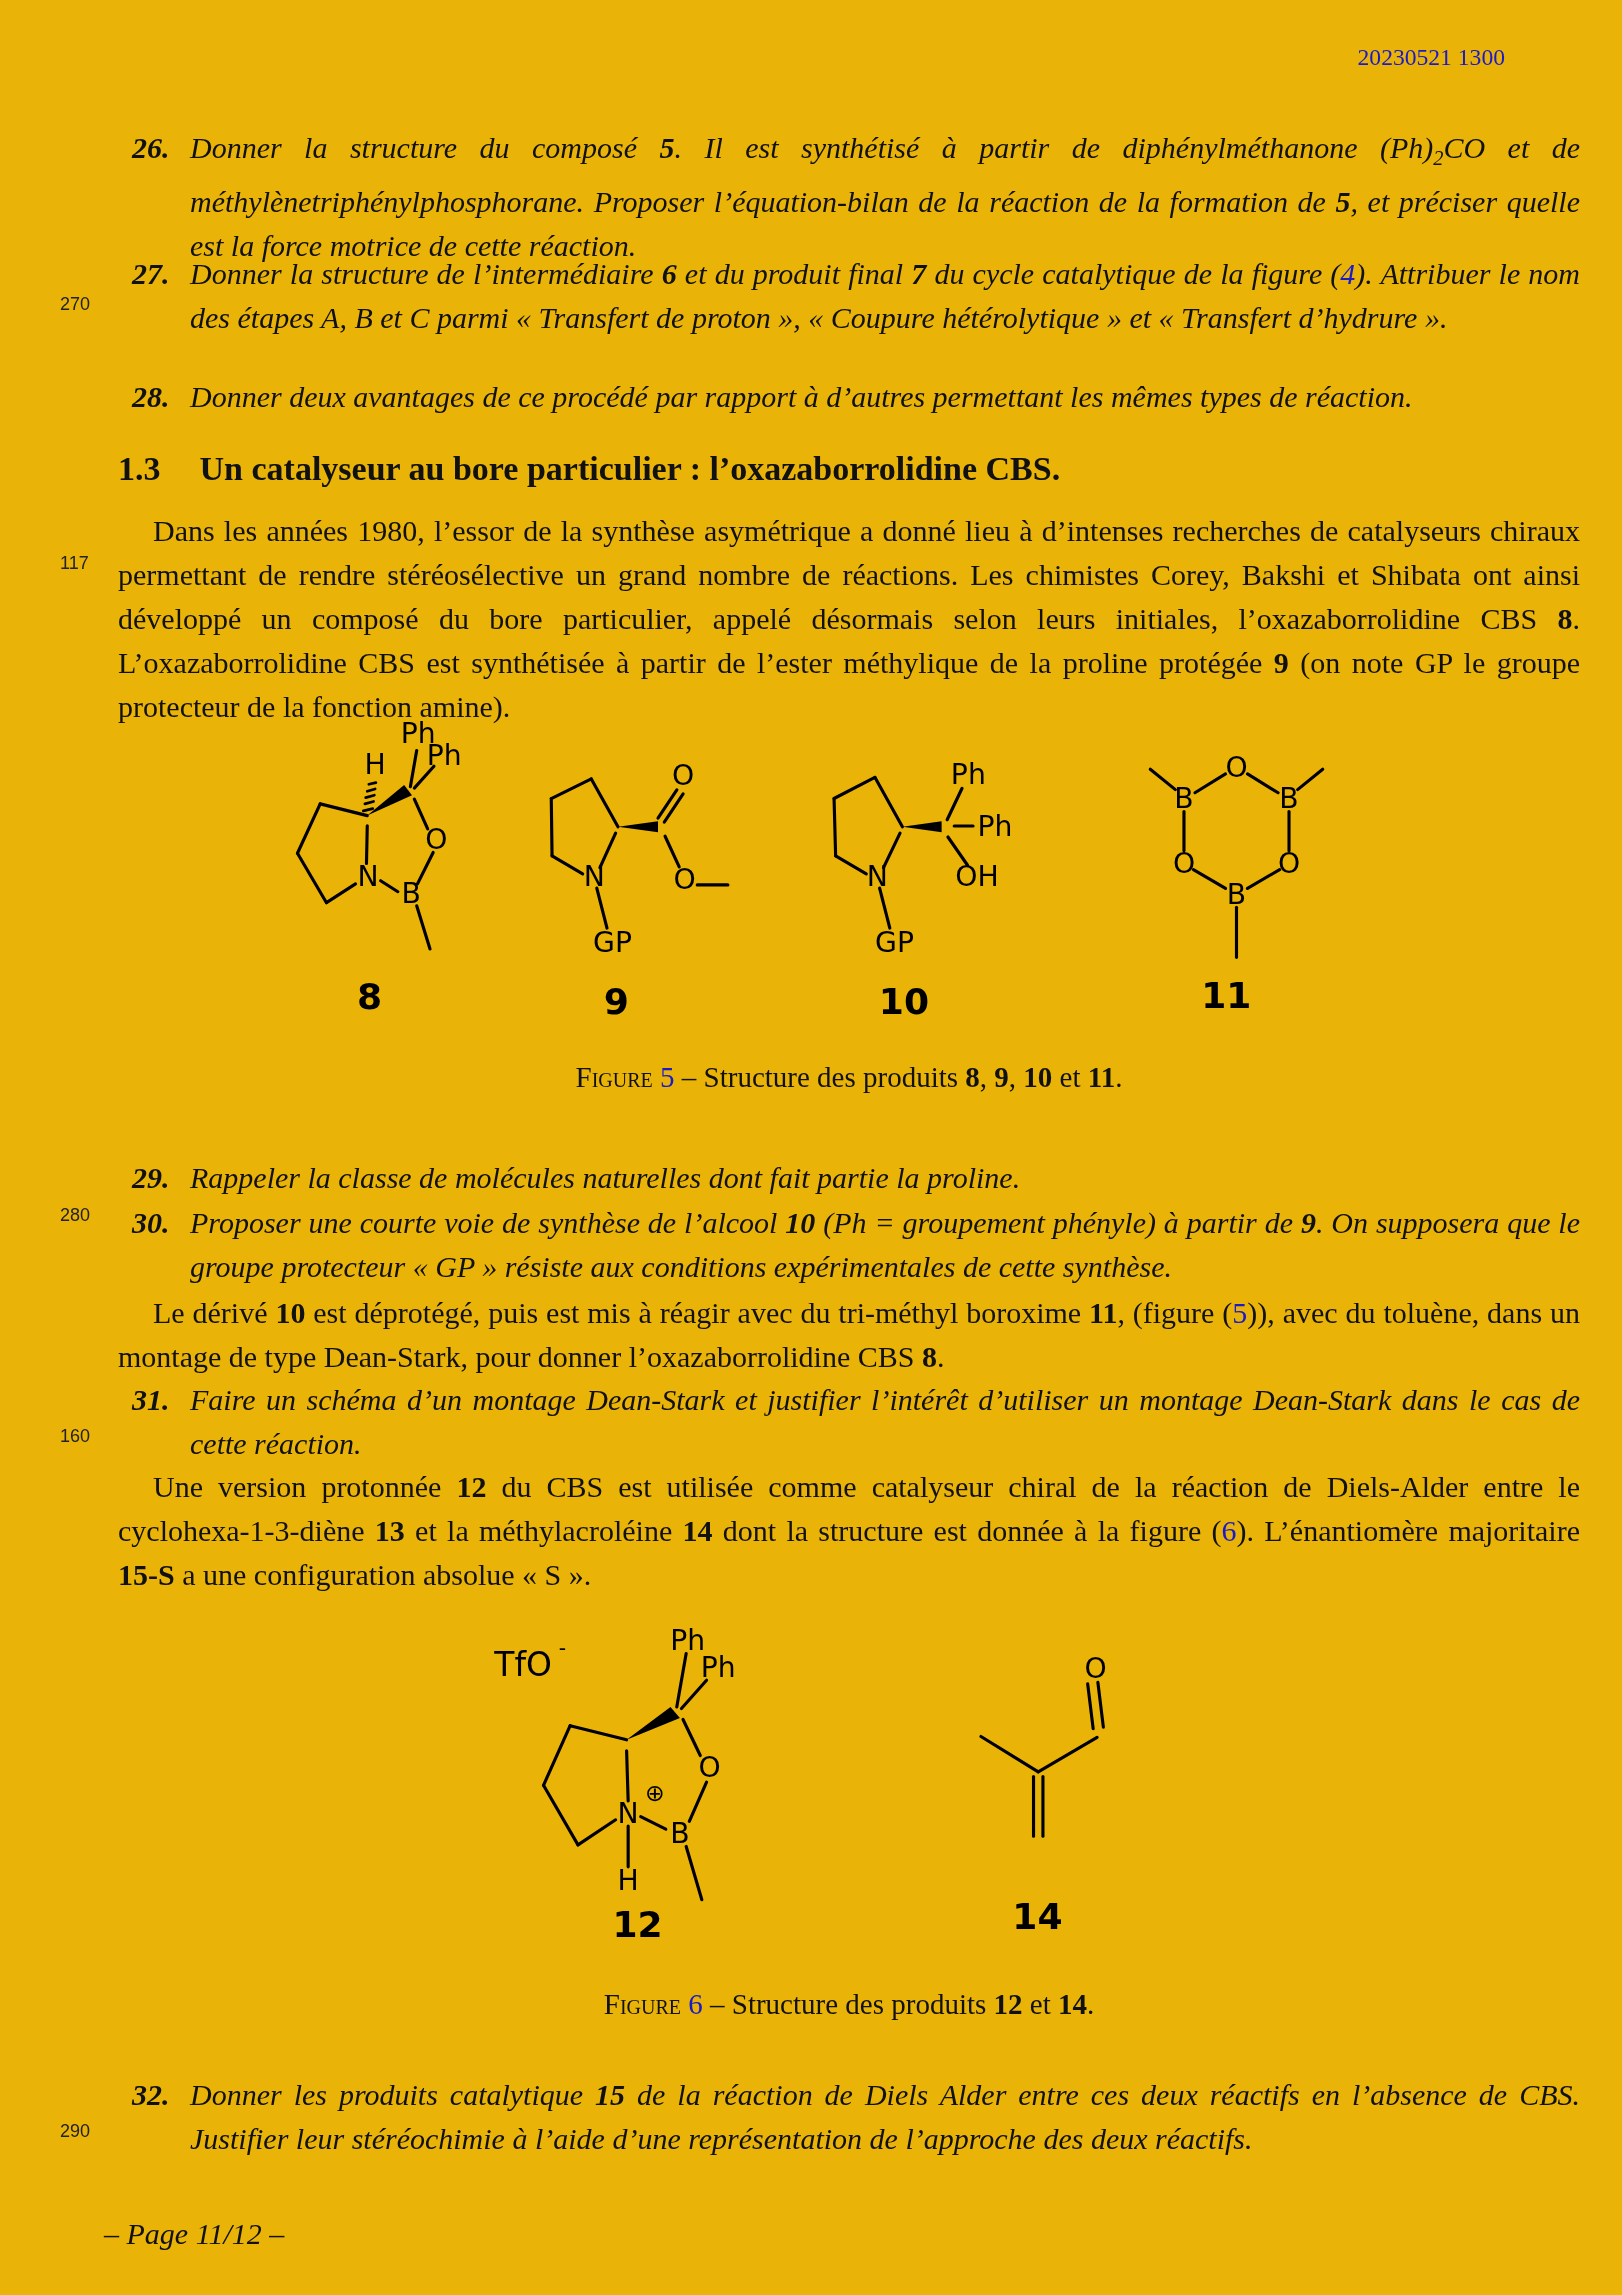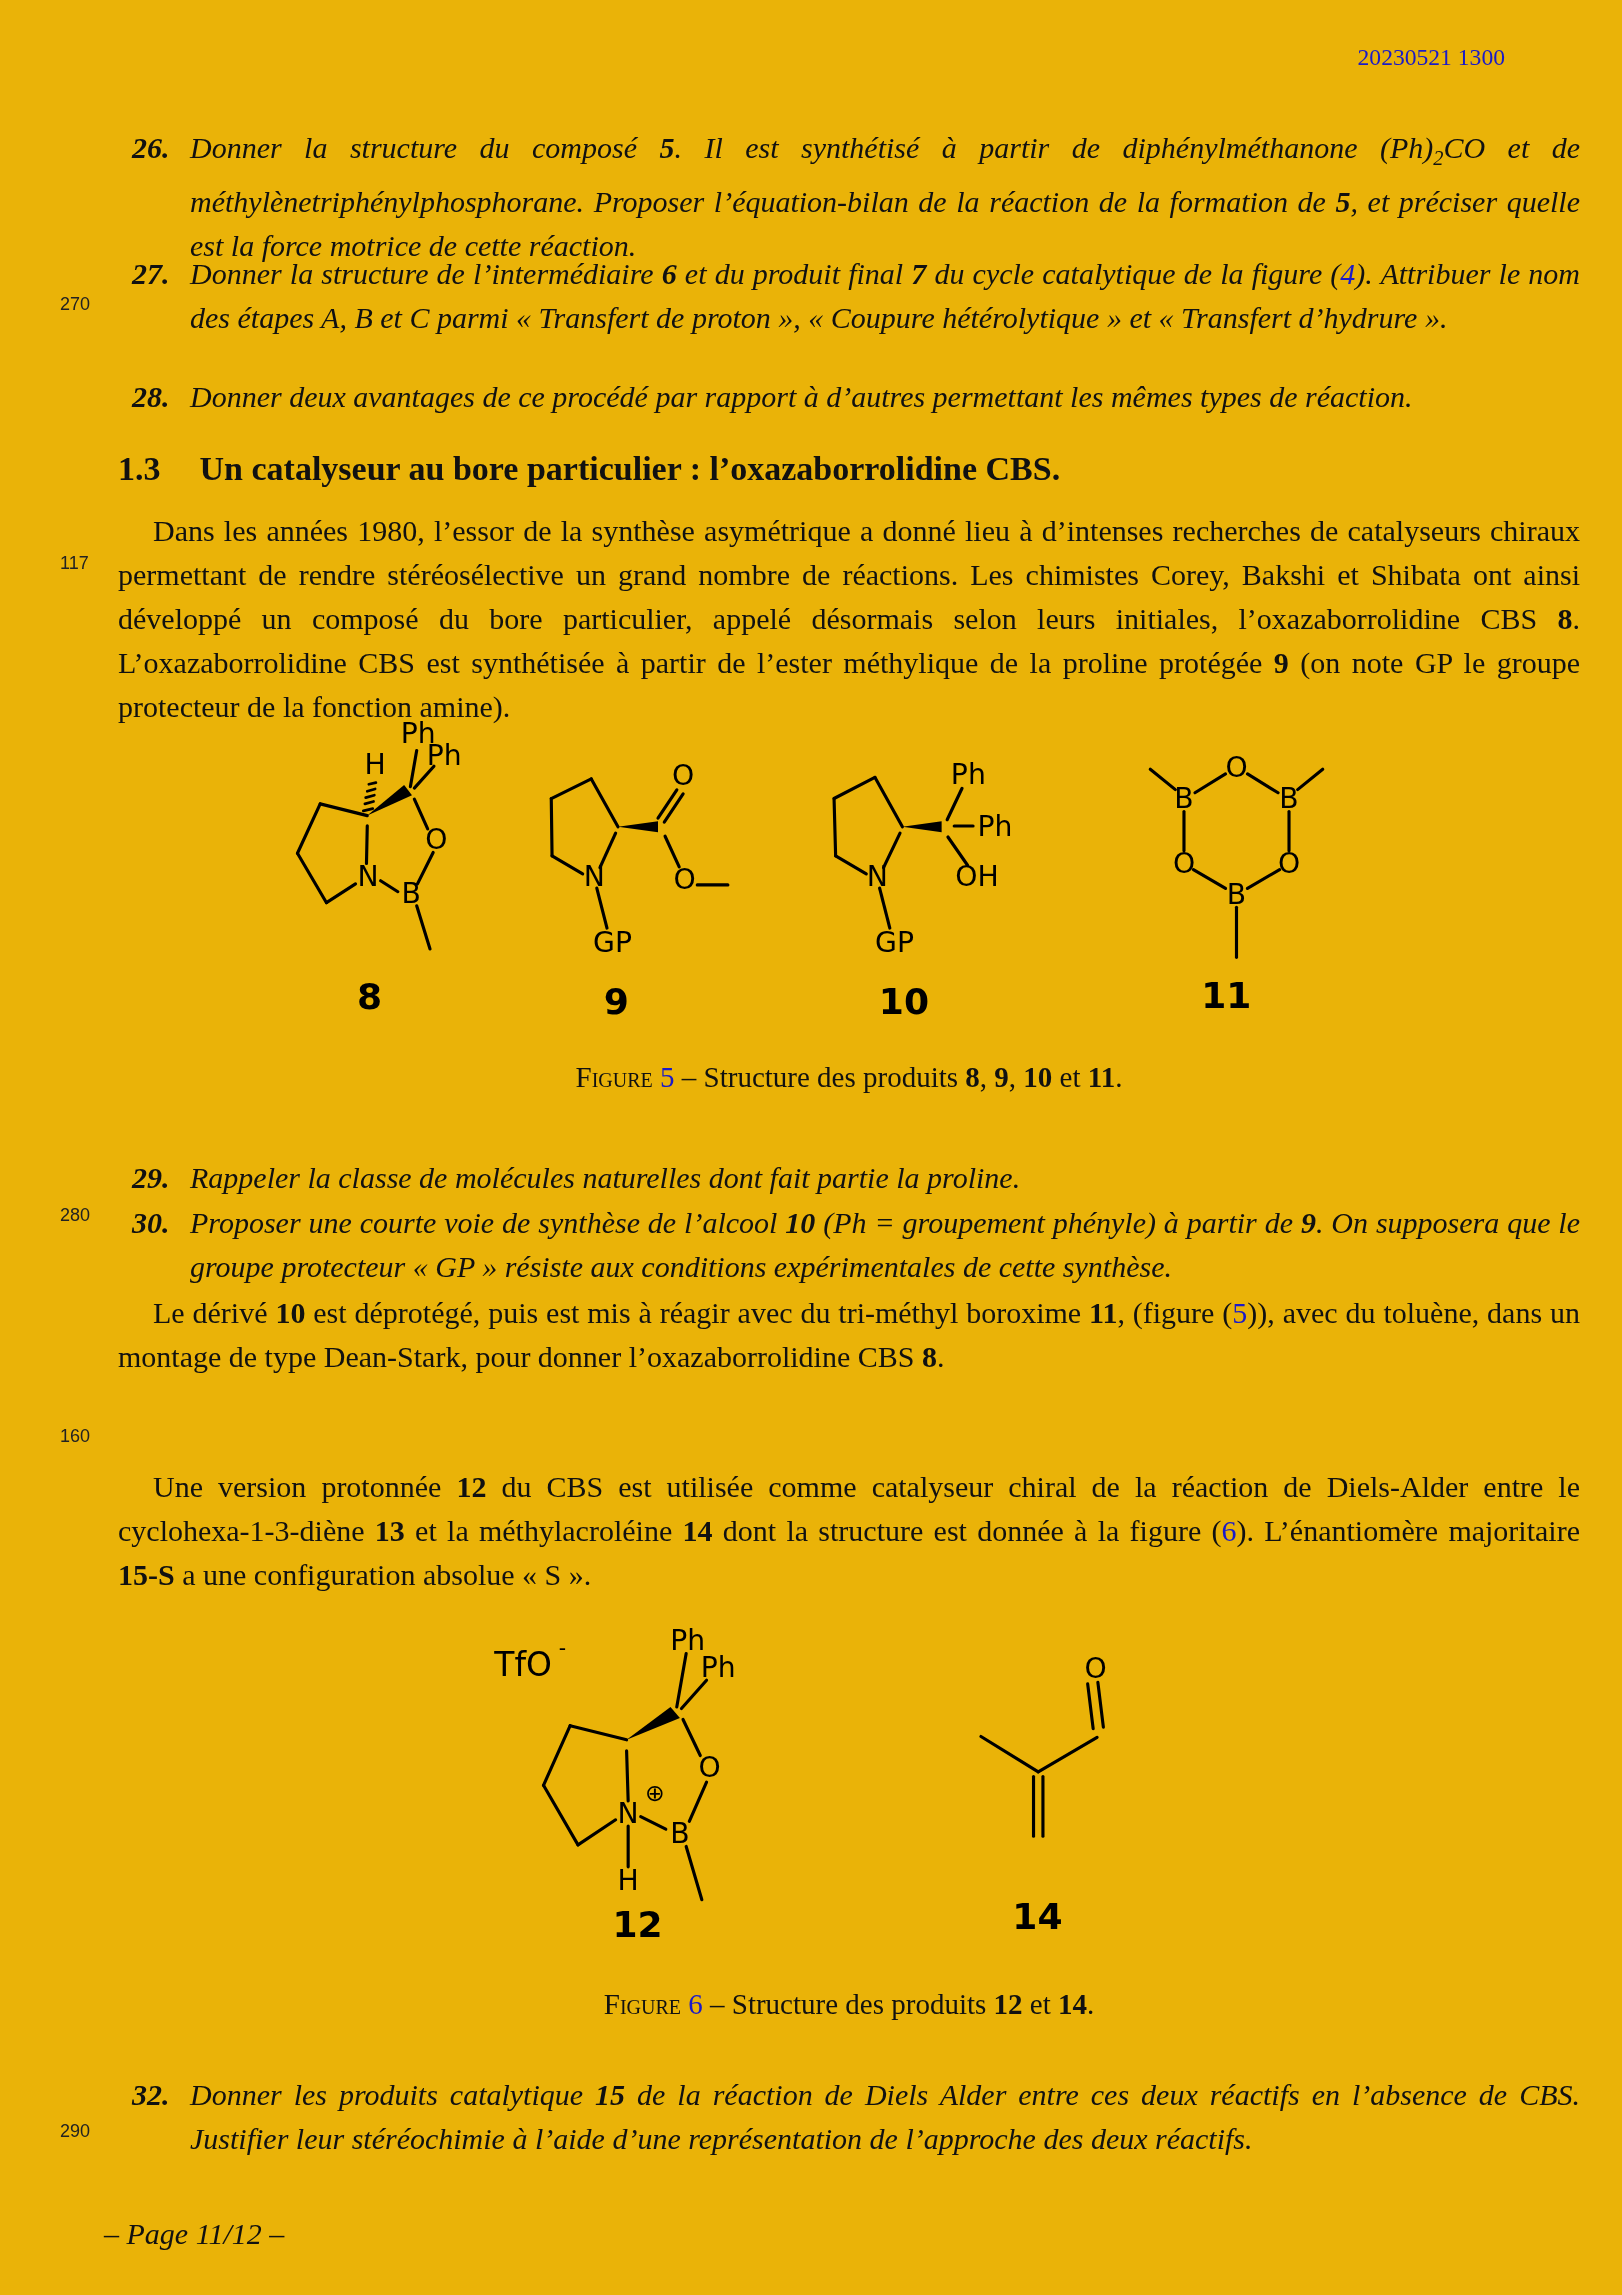--- a/index.html
+++ b/index.html
@@ -172,20 +172,24 @@
     <span class="qtext"><span>Rappeler la classe de molécules naturelles dont fait partie la proline.</span></span>
   </div>
 
   <div class="question" style="top:1201px">
     <span class="qnum">30.</span>
     <span class="qtext"><span>Proposer une courte voie de synthèse de l’alcool </span><span class="seg-b">10</span><span> (Ph = groupement phényle) à partir de </span><span class="seg-b">9</span><span>. On supposera que le groupe protecteur « GP » résiste aux conditions expérimentales de cette synthèse.</span></span>
   </div>
 
   <p class="para" style="top:1291px"><span>Le dérivé </span><span class="seg-b">10</span><span> est déprotégé, puis est mis à réagir avec du tri-méthyl boroxime </span><span class="seg-b">11</span><span>, (figure (</span><span class="seg-link">5</span><span>)), avec du toluène, dans un montage de type Dean-Stark, pour donner l’oxazaborrolidine CBS </span><span class="seg-b">8</span><span>.</span></p>
 
+  <div class="question" style="top:1378px">
+    <span class="qnum">31.</span>
+    <span class="qtext"><span>Faire un schéma d’un montage Dean-Stark et justifier l’intérêt d’utiliser un montage Dean-Stark dans le cas de cette réaction.</span></span>
+  </div>
 
   <p class="para" style="top:1465px"><span>Une version protonnée </span><span class="seg-b">12</span><span> du CBS est utilisée comme catalyseur chiral de la réaction de Diels-Alder entre le cyclohexa-1-3-diène </span><span class="seg-b">13</span><span> et la méthylacroléine </span><span class="seg-b">14</span><span> dont la structure est donnée à la figure (</span><span class="seg-link">6</span><span>). L’énantiomère majoritaire </span><span class="seg-b">15-S</span><span> a une configuration absolue « S ».</span></p>
 
   <div class="mol" style="left:471px;top:1605px;width:330px;height:341px">
     <svg viewBox="0 0 420 435">
       <g>
         <line x1="198" y1="172" x2="126" y2="154"></line>
         <line x1="126" y1="154" x2="92" y2="230"></line>
         <line x1="92" y1="230" x2="136" y2="306"></line>
         <line x1="136" y1="306" x2="184" y2="274"></line>

